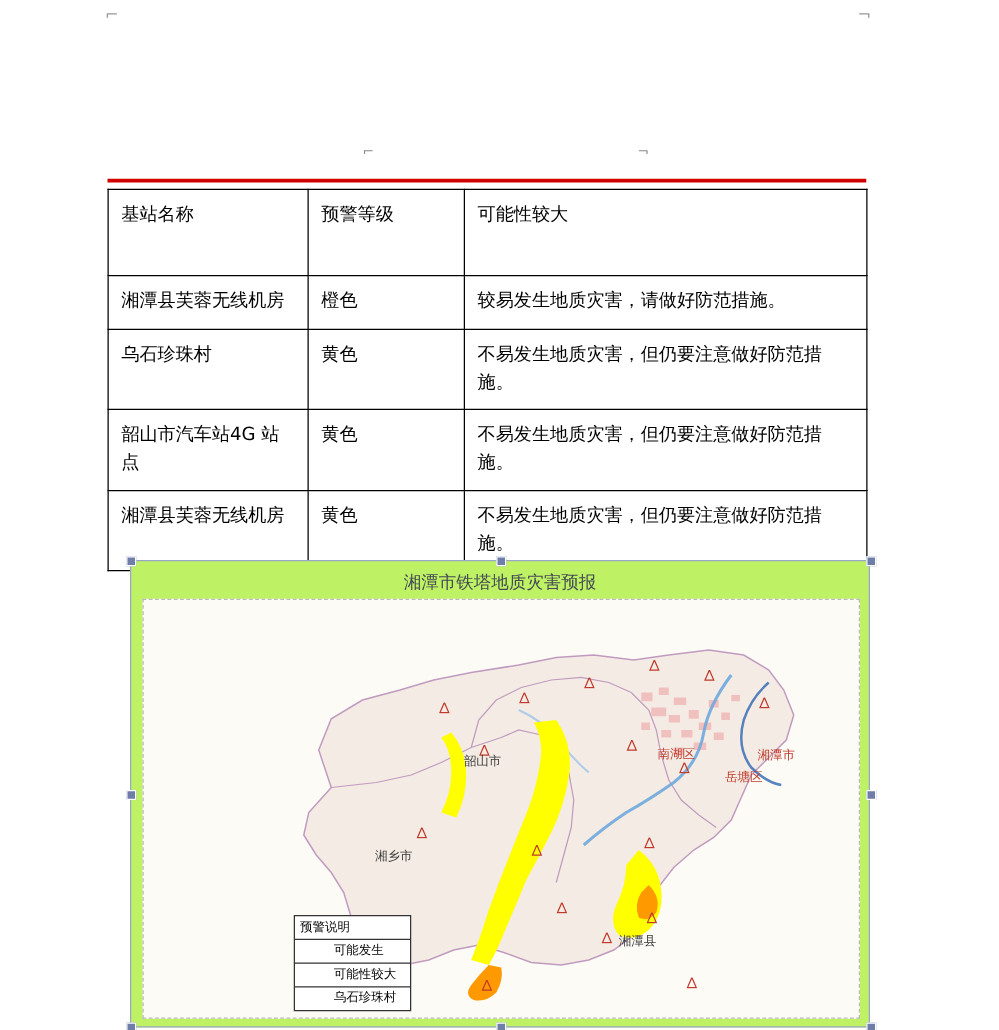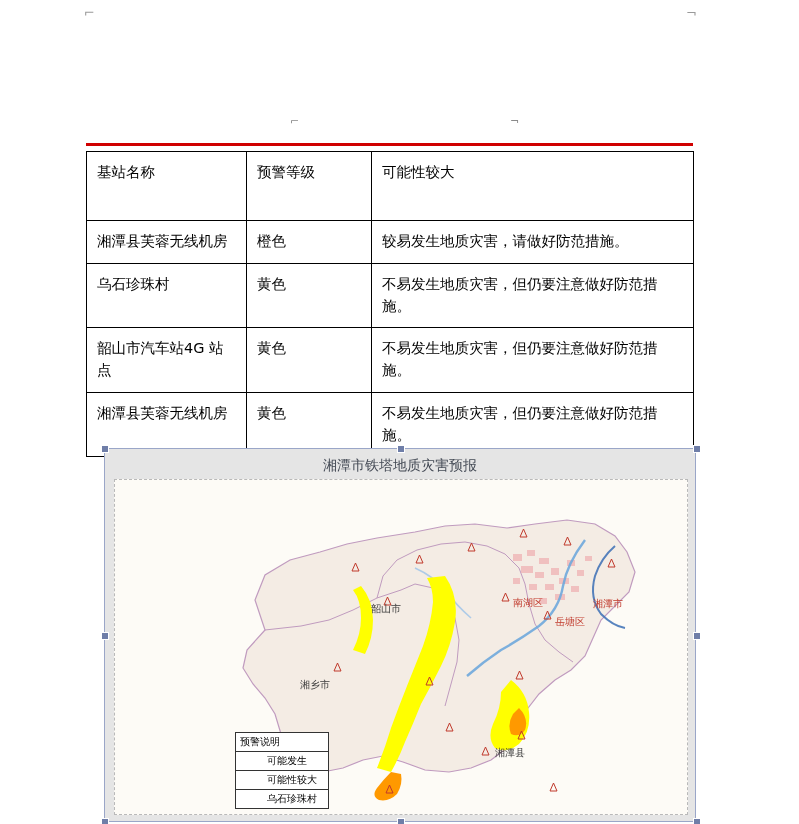--- a/index.html
+++ b/index.html
@@ -90,21 +90,21 @@
   col.c3 { width: 322px; }
   .hrow td { height: 48px; }
 
   .map-frame {
     position: absolute;
     left: 104px;
     top: 448px;
     width: 590px;
     height: 372px;
     border: 1px solid #9aa6c8;
-    background: #e5e5e5;
+    background: #bef264;
   }
   .handle {
     position: absolute;
     width: 6px;
     height: 6px;
     background: #6f7ea8;
     border: 1px solid #ffffff;
   }
   .h-tl { left: -4px; top: -4px; }
   .h-tc { left: 292px; top: -4px; }
@@ -135,21 +135,21 @@
   }
   .map-svg { position: absolute; left: 0; top: 0; }
 
   .city-label {
     position: absolute;
     font-size: 10px;
     color: #3b3b3b;
     font-family: "DejaVu Sans", "Liberation Sans", sans-serif;
     white-space: nowrap;
   }
-  .city-label.red { color: #c0392b; }
+  .city-label.red { color: #c0392b; margin-left: 13px; }
 
   .legend {
     position: absolute;
     left: 120px;
     top: 252px;
     width: 92px;
     border: 1px solid #333;
     background: #ffffff;
     font-size: 10px;
     font-family: "DejaVu Sans", "Liberation Sans", sans-serif;
@@ -376,21 +376,21 @@
       <div class="tower" style="left:434px; top:298px;">
         <svg width="9" height="9" viewBox="0 0 9 9">
             <path d="M4.5 0 L8 8 L1 8 Z" fill="none" stroke="#c0392b" stroke-width="1"></path>
           </svg>
       </div>
 
       <div class="city-label" style="left:256px; top:122px;">韶山市</div>
       <div class="city-label" style="left:185px; top:198px;">湘乡市</div>
       <div class="city-label" style="left:380px; top:266px;">湘潭县</div>
       <div class="city-label red" style="left:398px; top:116px;">南湖区</div>
-      <div class="city-label red" style="left:440px; top:135px;">岳塘区</div>
+      <div class="city-label red" style="left:452px; top:135px;">岳塘区</div>
       <div class="city-label red" style="left:478px; top:117px;">湘潭市</div>
 
       <div class="legend">
         <div class="legend-title">预警说明</div>
         <div class="legend-row">
           <div class="legend-swatch" style="background:#0000ee;"></div>
           <div class="legend-text">可能发生</div>
         </div>
         <div class="legend-row">
           <div class="legend-swatch" style="background:#ffff00;"></div>

